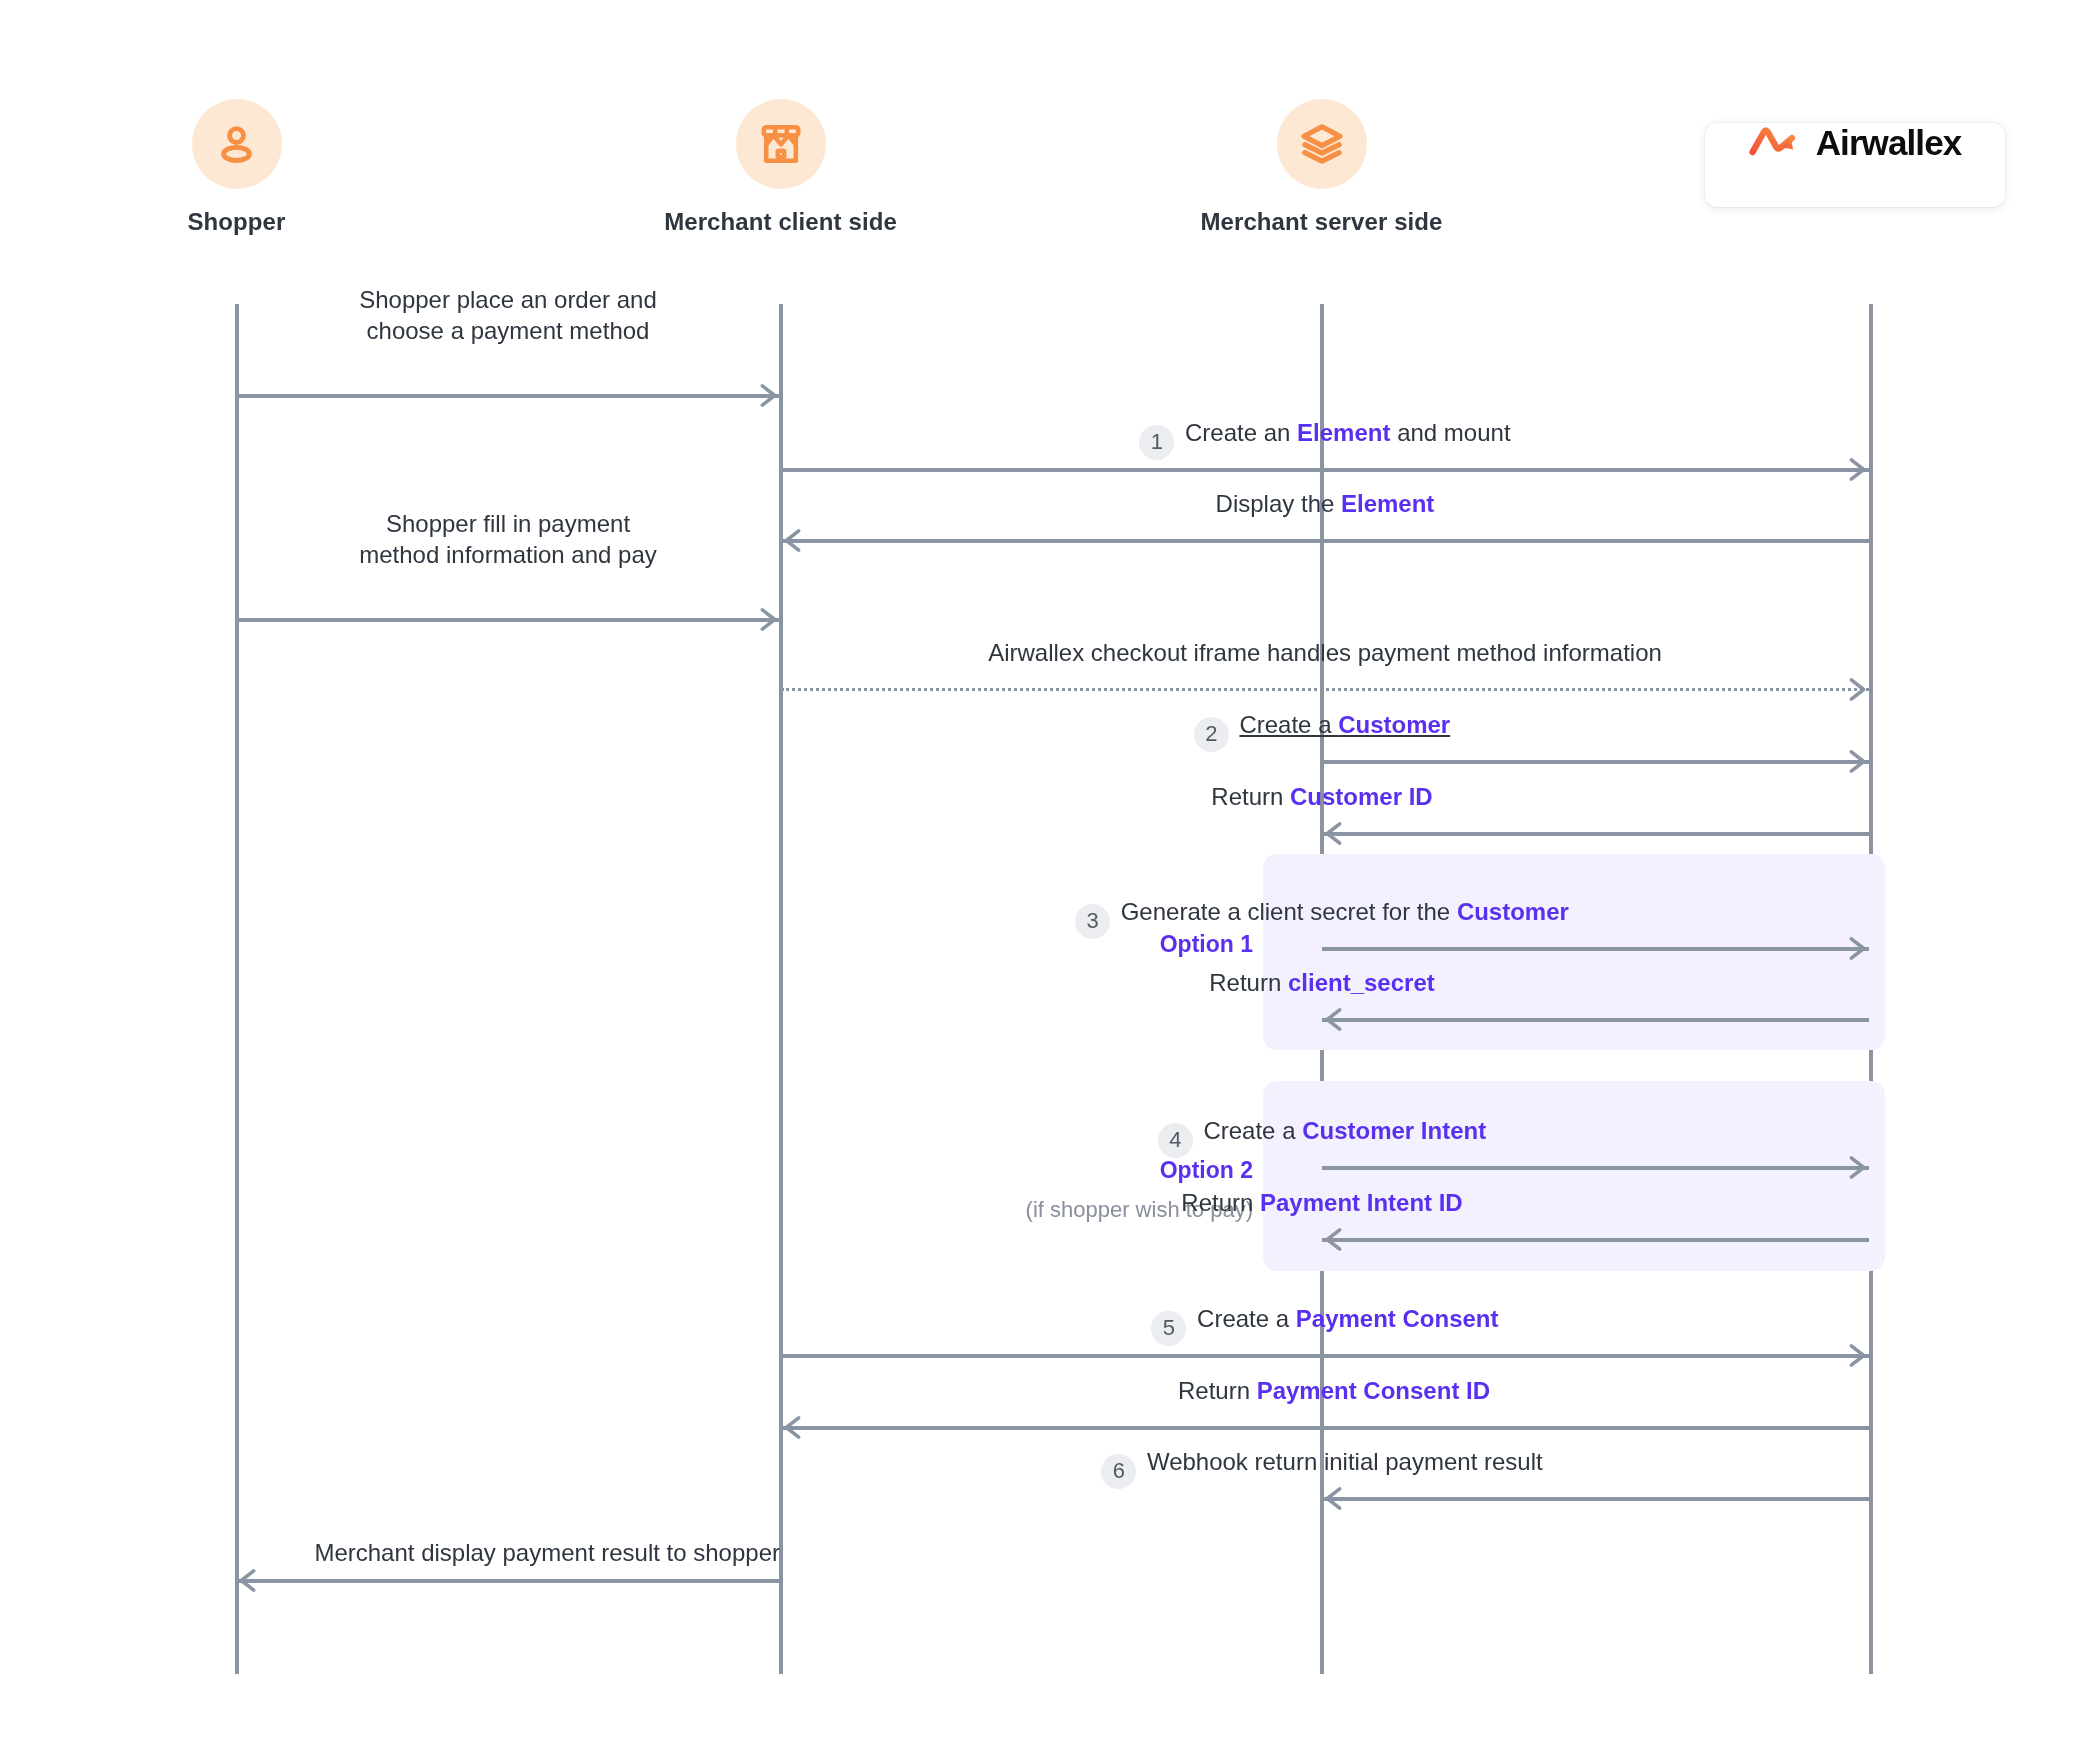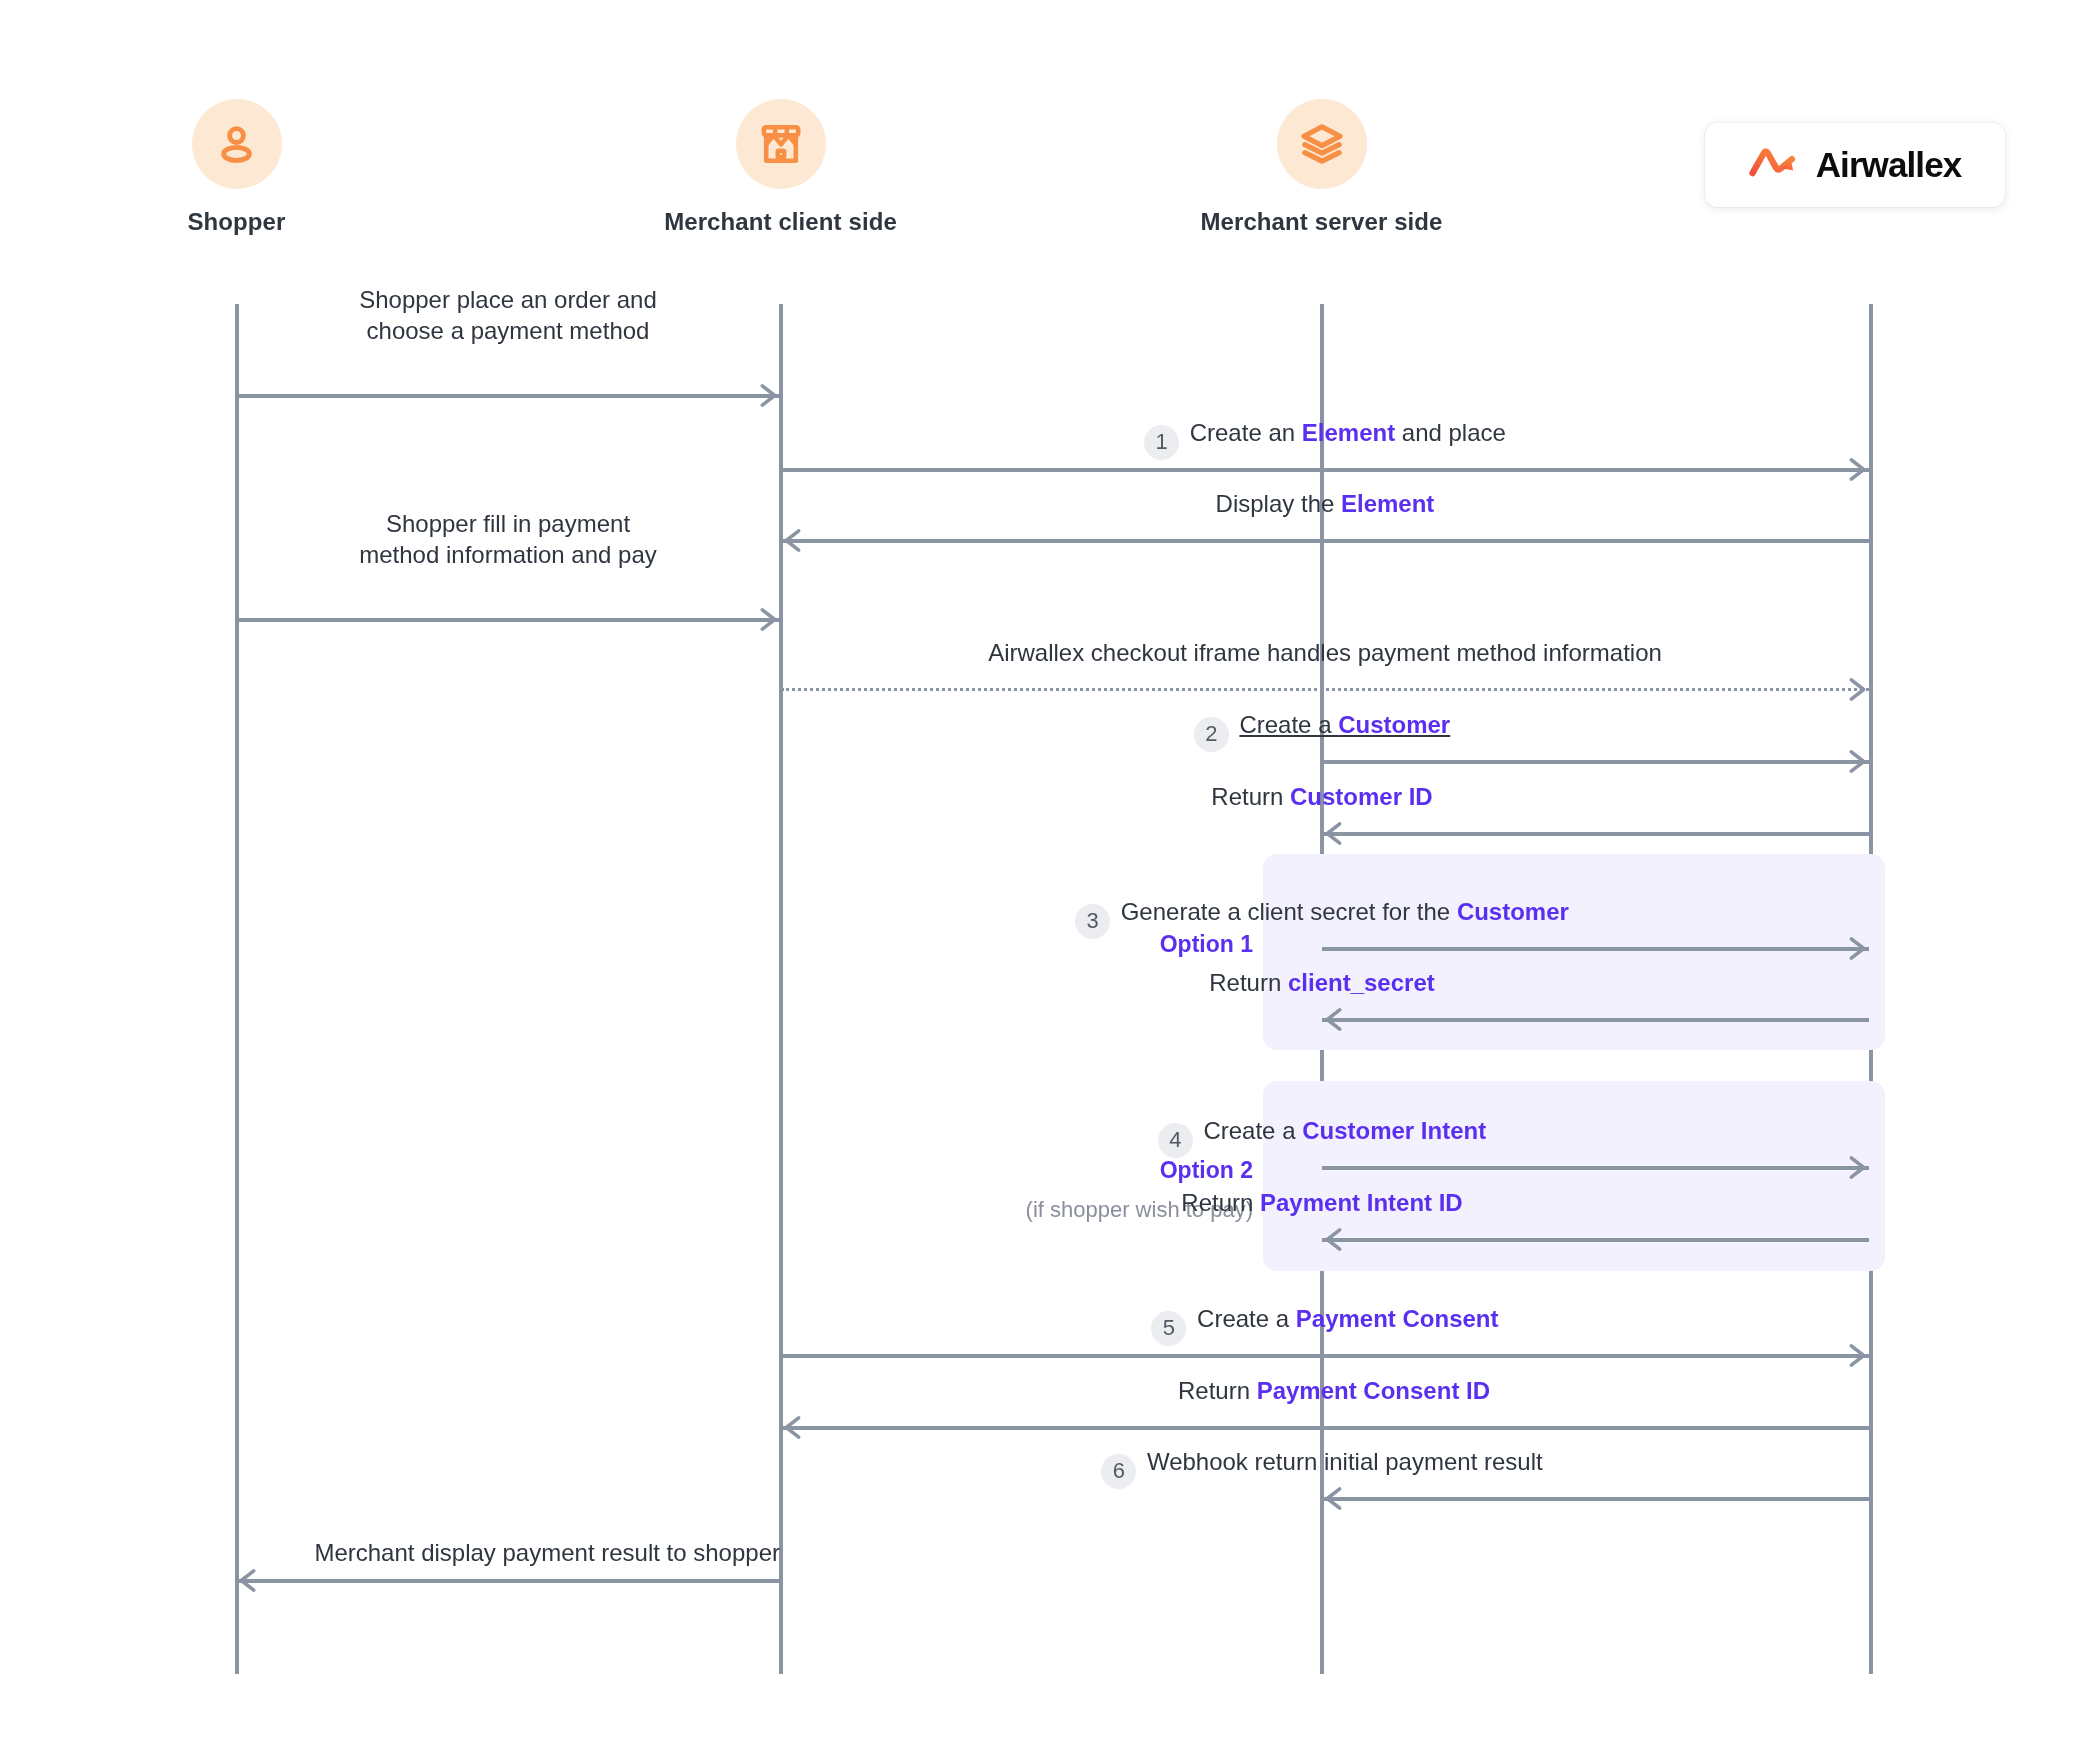--- a/index.html
+++ b/index.html
@@ -20,21 +20,21 @@
   .actor-label{
     margin-top:19.4px;font-size:24px;font-weight:bold;color:#2f3640;
     letter-spacing:0.1px;white-space:nowrap;text-align:center;
   }
 
   
   .brand{
     position:absolute;left:1705px;top:123px;width:300px;height:84px;
     background:#ffffff;border-radius:12.4px;
     box-shadow:0 1.8px 8.8px rgba(30,35,60,.10),0 0 0 0.9px rgba(30,35,60,.045);
-    display:flex;align-items:center;justify-content:center;gap:18px;
+    display:flex;align-items:flex-start;justify-content:center;gap:18px;
   }
   .brand-text{font-size:35px;font-weight:bold;color:#0d0d0f;letter-spacing:-0.9px;}
 
   
   .lifeline{position:absolute;width:3.5px;background:#8a94a3;top:304px;height:1370px;}
 
   
   .optblock{position:absolute;background:#f3f1fd;border-radius:14px;}
   .optlabel{
     position:absolute;text-align:right;font-size:23px;font-weight:bold;
@@ -146,21 +146,21 @@
   </div>
 
   <div class="msg" style="left:781px;top:468px;width:1088px;">
     <div class="msg-line" style="width:1088px;"></div>
     <div class="arrowhead" style="left:1065px;">
       <svg width="23" height="23" viewBox="0 0 26 26">
           <polyline points="6,2 20,13 6,24" fill="none" stroke="#8a94a3" stroke-width="4" stroke-linecap="round" stroke-linejoin="round"></polyline>
         </svg>
     </div>
     <div class="msg-text" style="left:0;top:-50px;width:1088px;text-align:center;">
-      <span class="badge">1</span><span>Create an </span><span class="hl">Element</span><span> and place</span>
+      <span class="badge">1</span><span>Create an </span><span class="hl">Element</span><span> and mount</span>
     </div>
   </div>
 
   <div class="msg" style="left:781px;top:539px;width:1088px;">
     <div class="msg-line" style="width:1088px;"></div>
     <div class="arrowhead" style="left:0px;">
       <svg width="23" height="23" viewBox="0 0 26 26">
           <polyline points="20,2 6,13 20,24" fill="none" stroke="#8a94a3" stroke-width="4" stroke-linecap="round" stroke-linejoin="round"></polyline>
         </svg>
     </div>

